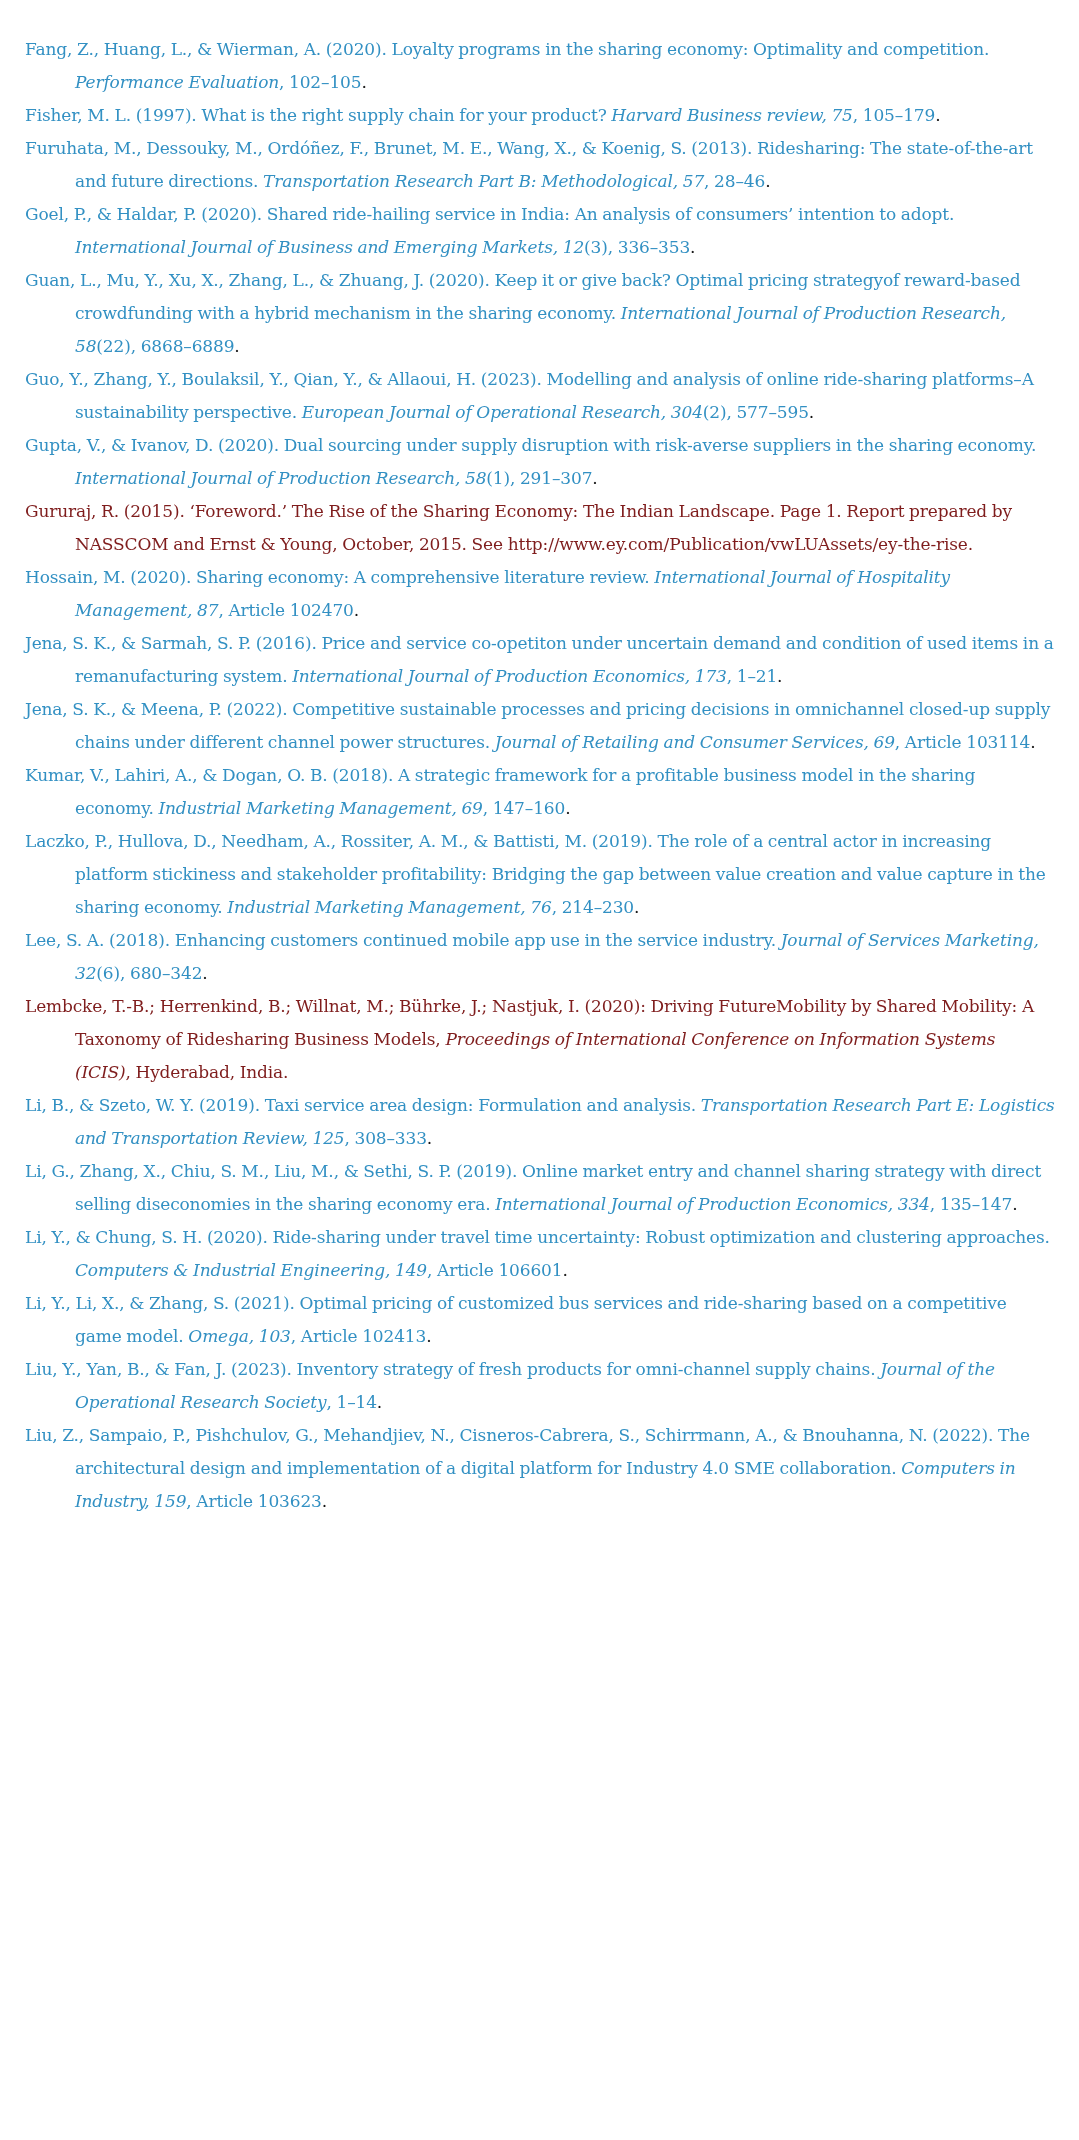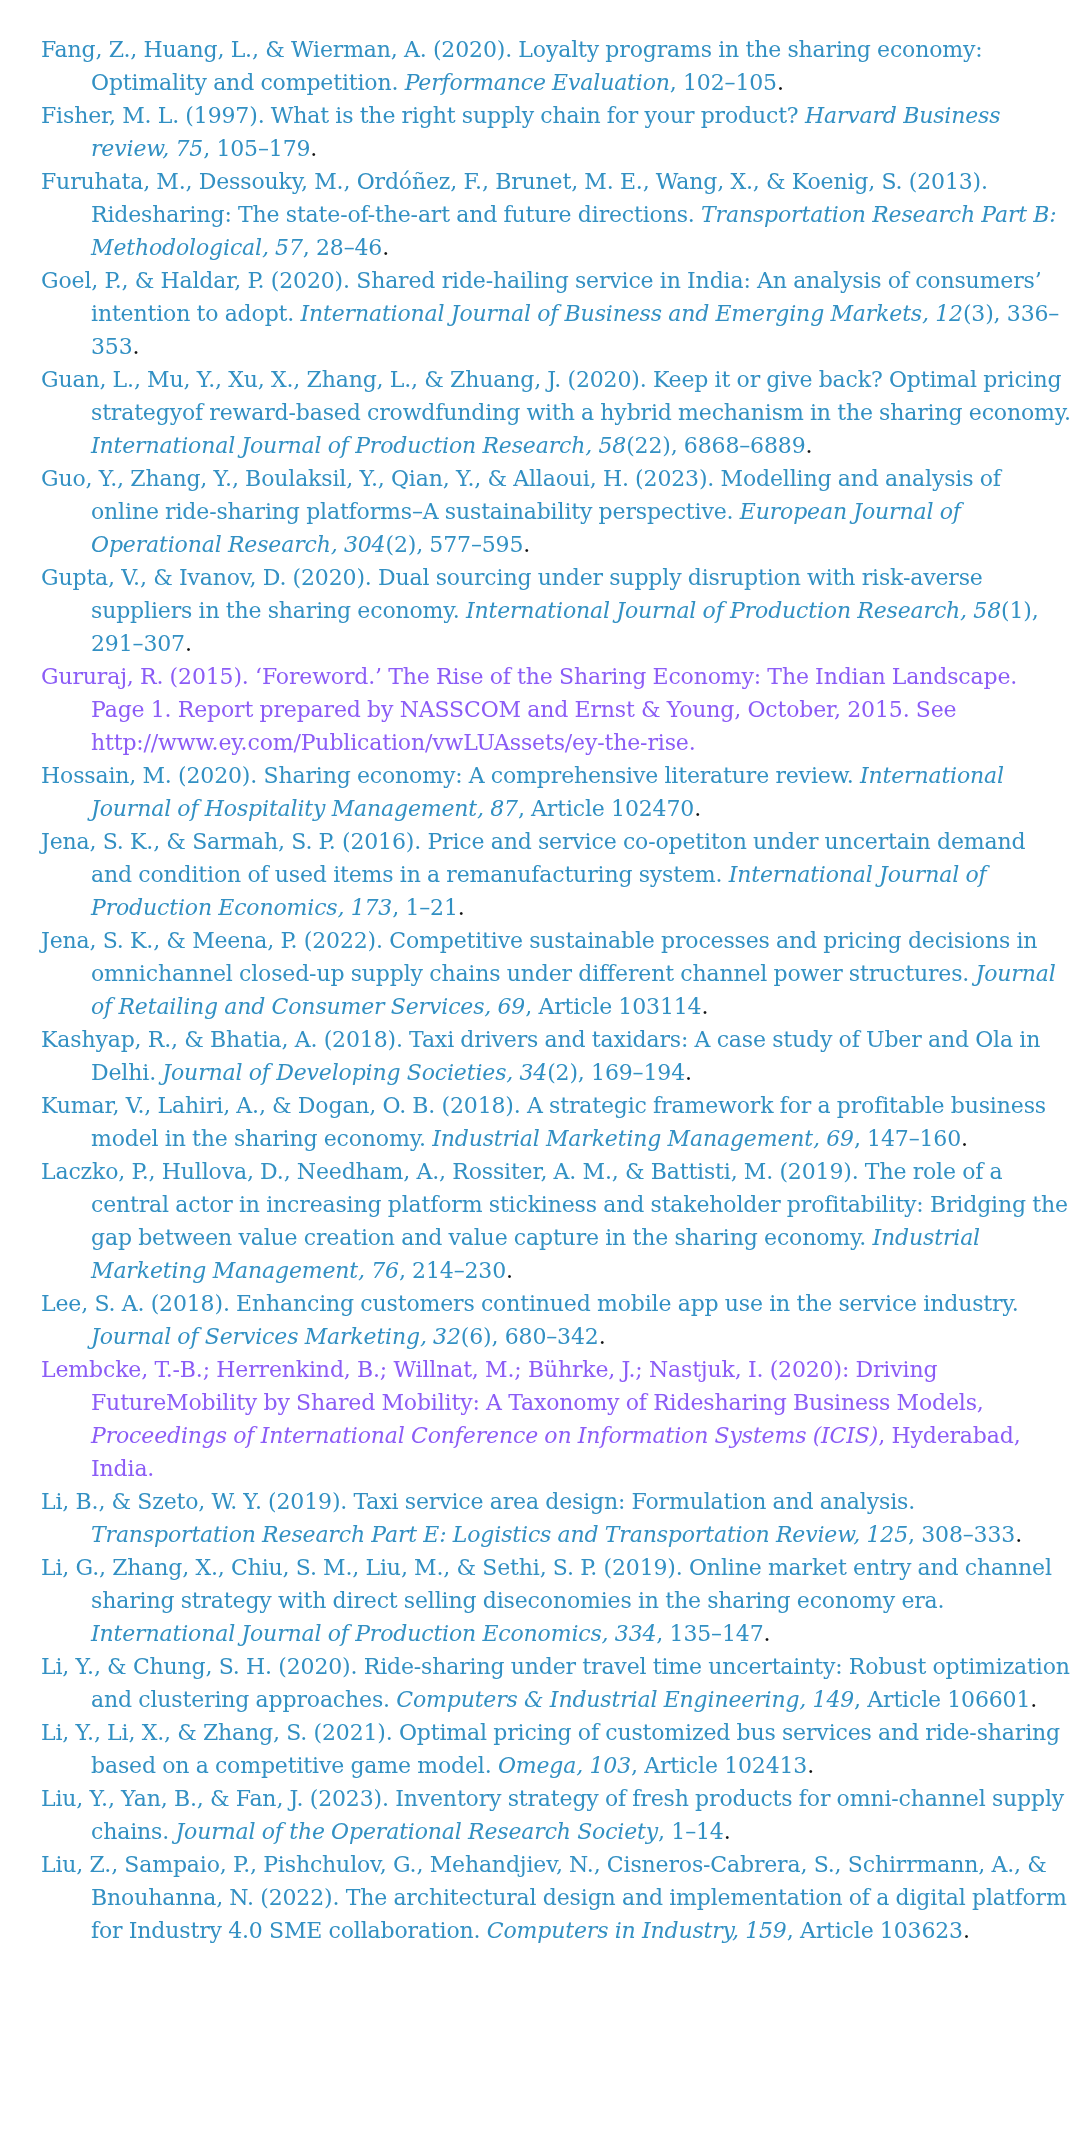--- a/index.html
+++ b/index.html
@@ -8,56 +8,55 @@
       background: #ffffff;
     }
     body {
       width: 1079px;
       height: 2140px;
       overflow: hidden;
       position: relative;
     }
     #refs {
       position: absolute;
-      left: 41px;
+      left: 25px;
       top: 33px;
       width: 1030px;
       font-family: "DejaVu Serif", "Liberation Serif", serif;
-      font-size: 22px;
+      font-size: 17px;
       line-height: 33px;
       letter-spacing: -0.15px;
     }
     .ref {
       padding-left: 50px;
       text-indent: -50px;
       margin: 0;
       word-spacing: -0.5px;
     }
     .ref.linked { color: #3290c3; }
-    .ref.plain { color: #8b5cf6; }
+    .ref.plain { color: #7f1d1d; }
     .ref .it { font-style: italic; }
     .ref .end { color: #141414; }
     .ref.linked .seg { cursor: pointer; }
   </style>
 </head>
 <body>
 
 <div id="refs">
     <p class="ref linked"><span class="seg">Fang, Z., Huang, L., &amp; Wierman, A. (2020). Loyalty programs in the sharing economy: Optimality and competition. </span><span class="seg it">Performance Evaluation</span><span class="seg">, 102–105</span><span class="end">.</span></p>
     <p class="ref linked"><span class="seg">Fisher, M. L. (1997). What is the right supply chain for your product? </span><span class="seg it">Harvard Business review, 75</span><span class="seg">, 105–179</span><span class="end">.</span></p>
     <p class="ref linked"><span class="seg">Furuhata, M., Dessouky, M., Ordóñez, F., Brunet, M. E., Wang, X., &amp; Koenig, S. (2013). Ridesharing: The state-of-the-art and future directions. </span><span class="seg it">Transportation Research Part B: Methodological, 57</span><span class="seg">, 28–46</span><span class="end">.</span></p>
     <p class="ref linked"><span class="seg">Goel, P., &amp; Haldar, P. (2020). Shared ride-hailing service in India: An analysis of consumers’ intention to adopt. </span><span class="seg it">International Journal of Business and Emerging Markets, 12</span><span class="seg">(3), 336–353</span><span class="end">.</span></p>
     <p class="ref linked"><span class="seg">Guan, L., Mu, Y., Xu, X., Zhang, L., &amp; Zhuang, J. (2020). Keep it or give back? Optimal pricing strategyof reward-based crowdfunding with a hybrid mechanism in the sharing economy. </span><span class="seg it">International Journal of Production Research, 58</span><span class="seg">(22), 6868–6889</span><span class="end">.</span></p>
     <p class="ref linked"><span class="seg">Guo, Y., Zhang, Y., Boulaksil, Y., Qian, Y., &amp; Allaoui, H. (2023). Modelling and analysis of online ride-sharing platforms–A sustainability perspective. </span><span class="seg it">European Journal of Operational Research, 304</span><span class="seg">(2), 577–595</span><span class="end">.</span></p>
     <p class="ref linked"><span class="seg">Gupta, V., &amp; Ivanov, D. (2020). Dual sourcing under supply disruption with risk-averse suppliers in the sharing economy. </span><span class="seg it">International Journal of Production Research, 58</span><span class="seg">(1), 291–307</span><span class="end">.</span></p>
     <p class="ref plain"><span class="seg">Gururaj, R. (2015). ‘Foreword.’ The Rise of the Sharing Economy: The Indian Landscape. Page 1. Report prepared by NASSCOM and Ernst &amp; Young, October, 2015. See http://www.ey.com/Publication/vwLUAssets/ey-the-rise.</span></p>
     <p class="ref linked"><span class="seg">Hossain, M. (2020). Sharing economy: A comprehensive literature review. </span><span class="seg it">International Journal of Hospitality Management, 87</span><span class="seg">, Article 102470</span><span class="end">.</span></p>
     <p class="ref linked"><span class="seg">Jena, S. K., &amp; Sarmah, S. P. (2016). Price and service co-opetiton under uncertain demand and condition of used items in a remanufacturing system. </span><span class="seg it">International Journal of Production Economics, 173</span><span class="seg">, 1–21</span><span class="end">.</span></p>
     <p class="ref linked"><span class="seg">Jena, S. K., &amp; Meena, P. (2022). Competitive sustainable processes and pricing decisions in omnichannel closed-up supply chains under different channel power structures. </span><span class="seg it">Journal of Retailing and Consumer Services, 69</span><span class="seg">, Article 103114</span><span class="end">.</span></p>
-    <p class="ref linked"><span class="seg">Kashyap, R., &amp; Bhatia, A. (2018). Taxi drivers and taxidars: A case study of Uber and Ola in Delhi. </span><span class="seg it">Journal of Developing Societies, 34</span><span class="seg">(2), 169–194</span><span class="end">.</span></p>
     <p class="ref linked"><span class="seg">Kumar, V., Lahiri, A., &amp; Dogan, O. B. (2018). A strategic framework for a profitable business model in the sharing economy. </span><span class="seg it">Industrial Marketing Management, 69</span><span class="seg">, 147–160</span><span class="end">.</span></p>
     <p class="ref linked"><span class="seg">Laczko, P., Hullova, D., Needham, A., Rossiter, A. M., &amp; Battisti, M. (2019). The role of a central actor in increasing platform stickiness and stakeholder profitability: Bridging the gap between value creation and value capture in the sharing economy. </span><span class="seg it">Industrial Marketing Management, 76</span><span class="seg">, 214–230</span><span class="end">.</span></p>
     <p class="ref linked"><span class="seg">Lee, S. A. (2018). Enhancing customers continued mobile app use in the service industry. </span><span class="seg it">Journal of Services Marketing, 32</span><span class="seg">(6), 680–342</span><span class="end">.</span></p>
     <p class="ref plain"><span class="seg">Lembcke, T.-B.; Herrenkind, B.; Willnat, M.; Bührke, J.; Nastjuk, I. (2020): Driving FutureMobility by Shared Mobility: A Taxonomy of Ridesharing Business Models, </span><span class="seg it">Proceedings of International Conference on Information Systems (ICIS)</span><span class="seg">, Hyderabad, India.</span></p>
     <p class="ref linked"><span class="seg">Li, B., &amp; Szeto, W. Y. (2019). Taxi service area design: Formulation and analysis. </span><span class="seg it">Transportation Research Part E: Logistics and Transportation Review, 125</span><span class="seg">, 308–333</span><span class="end">.</span></p>
     <p class="ref linked"><span class="seg">Li, G., Zhang, X., Chiu, S. M., Liu, M., &amp; Sethi, S. P. (2019). Online market entry and channel sharing strategy with direct selling diseconomies in the sharing economy era. </span><span class="seg it">International Journal of Production Economics, 334</span><span class="seg">, 135–147</span><span class="end">.</span></p>
     <p class="ref linked"><span class="seg">Li, Y., &amp; Chung, S. H. (2020). Ride-sharing under travel time uncertainty: Robust optimization and clustering approaches. </span><span class="seg it">Computers &amp; Industrial Engineering, 149</span><span class="seg">, Article 106601</span><span class="end">.</span></p>
     <p class="ref linked"><span class="seg">Li, Y., Li, X., &amp; Zhang, S. (2021). Optimal pricing of customized bus services and ride-sharing based on a competitive game model. </span><span class="seg it">Omega, 103</span><span class="seg">, Article 102413</span><span class="end">.</span></p>
     <p class="ref linked"><span class="seg">Liu, Y., Yan, B., &amp; Fan, J. (2023). Inventory strategy of fresh products for omni-channel supply chains. </span><span class="seg it">Journal of the Operational Research Society</span><span class="seg">, 1–14</span><span class="end">.</span></p>
     <p class="ref linked"><span class="seg">Liu, Z., Sampaio, P., Pishchulov, G., Mehandjiev, N., Cisneros-Cabrera, S., Schirrmann, A., &amp; Bnouhanna, N. (2022). The architectural design and implementation of a digital platform for Industry 4.0 SME collaboration. </span><span class="seg it">Computers in Industry, 159</span><span class="seg">, Article 103623</span><span class="end">.</span></p>

